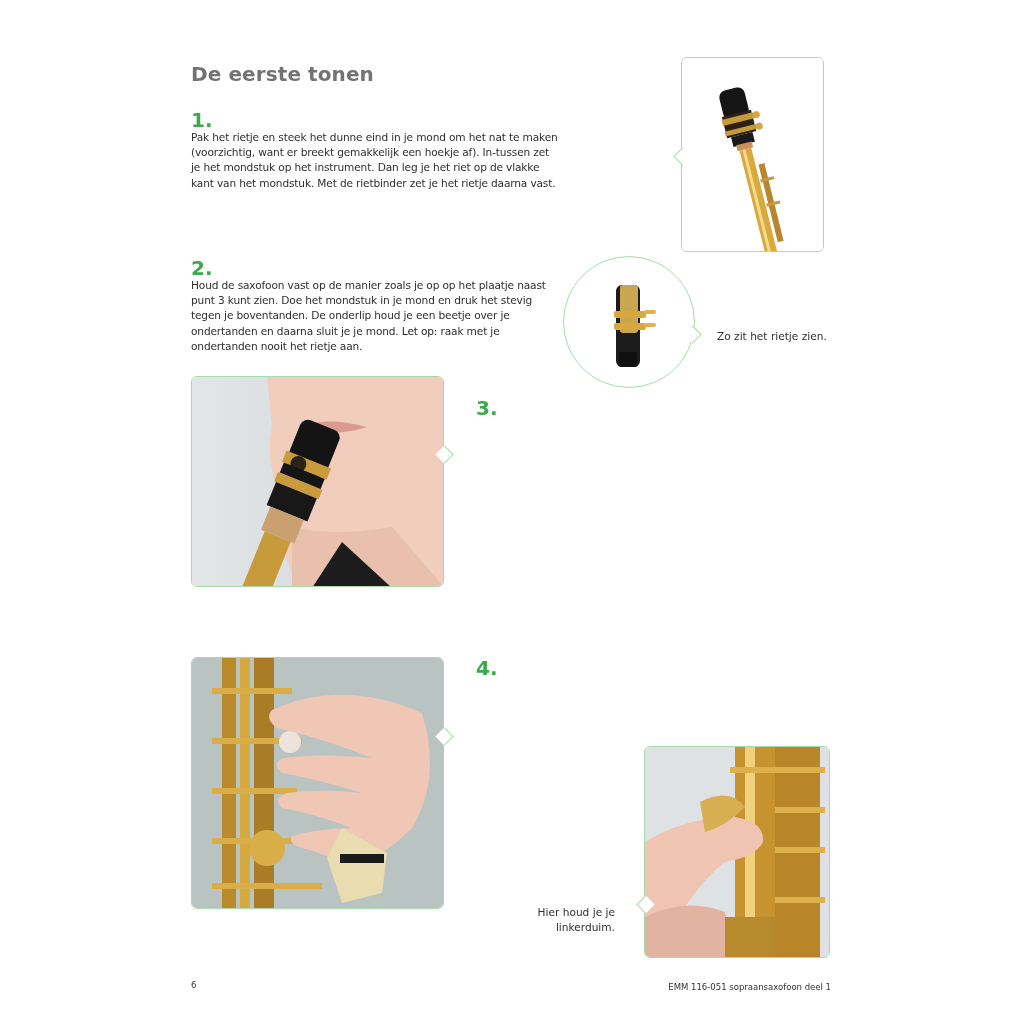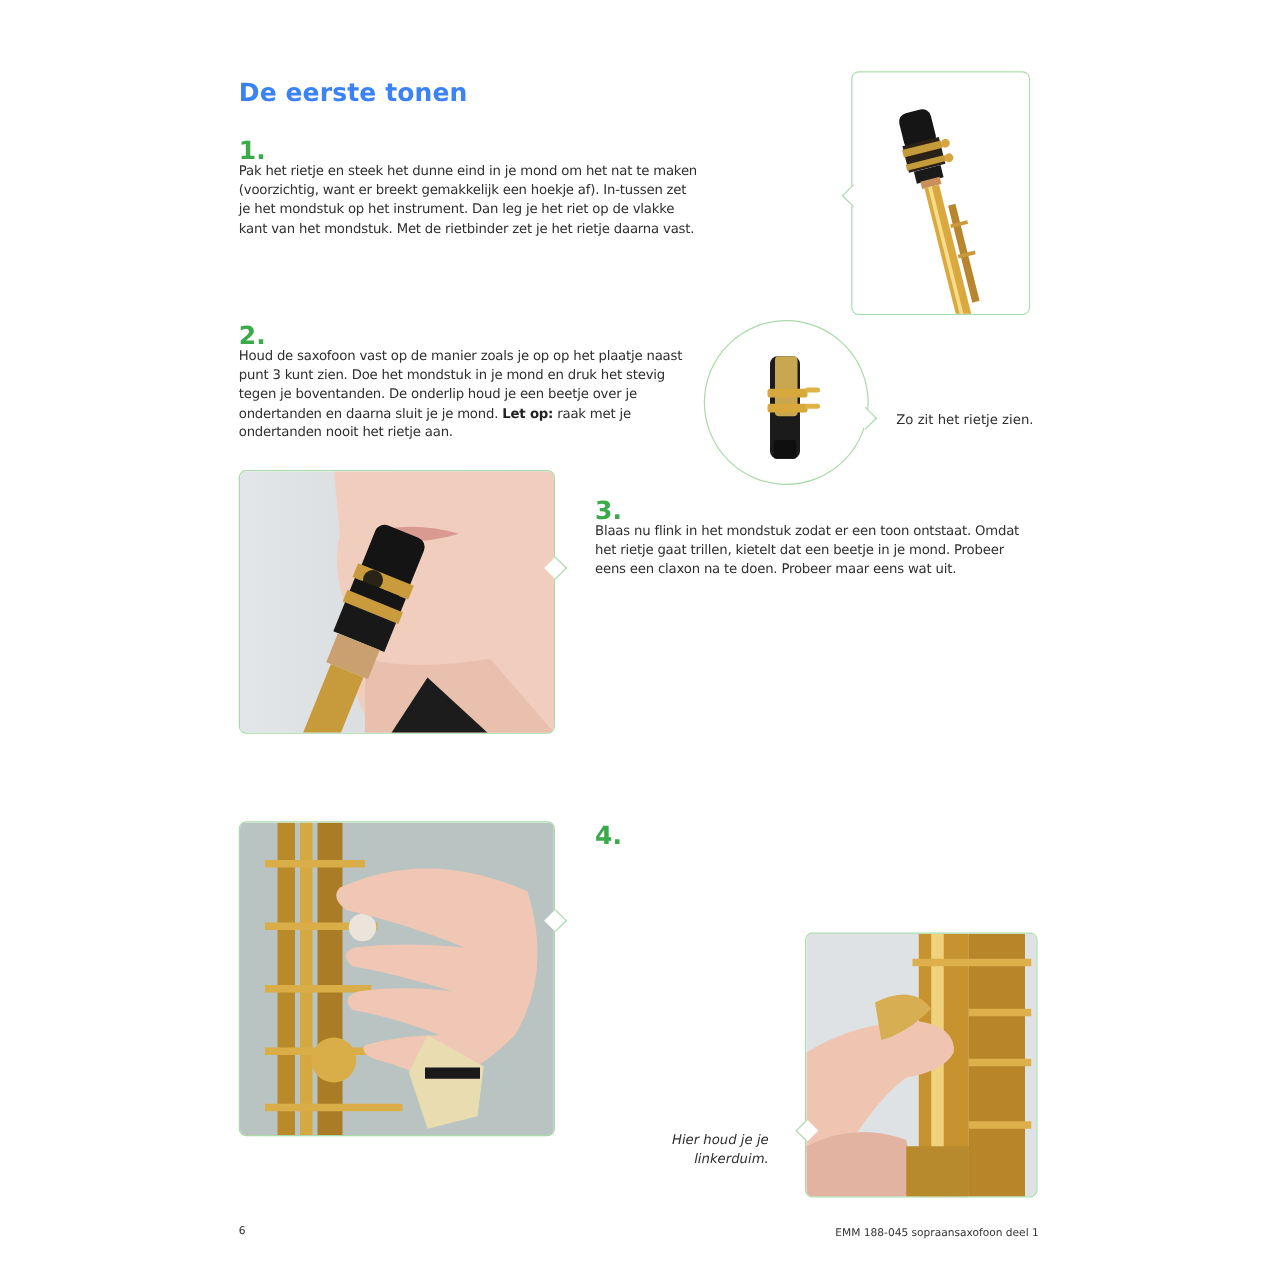--- a/index.html
+++ b/index.html
@@ -1,22 +1,22 @@
 <!DOCTYPE html>
 <html><head>
   <meta charset="utf-8">
   <style>
     html, body { margin: 0; padding: 0; background: #ffffff; }
     body { width: 1024px; height: 1024px; position: relative; overflow: hidden;
            font-family: "DejaVu Sans", "Liberation Sans", sans-serif; color: #2b2b2b; }
     .abs { position: absolute; }
-    .title { left: 191px; top: 62px; font-size: 20px; font-weight: bold; color: #3b82f6; letter-spacing: 0.1px; }
+    .title { left: 191px; top: 62px; font-size: 20px; font-weight: bold; color: #737373; letter-spacing: 0.1px; }
     .num { font-size: 20px; font-weight: bold; color: #3aaa4a; line-height: 20px; }
     .para { font-size: 10.6px; line-height: 15.2px; color: #2e2e2e; letter-spacing: -0.15px; }
-    .para b { font-weight: bold; color: #222; }
+    .para b { font-weight: normal; color: #222; }
     .caption { font-size: 10.6px; line-height: 15px; color: #2e2e2e; }
     .frame { border: 1.5px solid #a8dba9; border-radius: 6px; background: #fff; overflow: hidden; box-sizing: border-box; }
     .notch { position: absolute; width: 12px; height: 12px; background: #fff;
              border-left: 1.5px solid #a8dba9; border-bottom: 1.5px solid #a8dba9; transform: rotate(45deg); }
     .footer { font-size: 8.5px; color: #333; }
   </style>
 </head>
 <body>
 
 <div class="abs title">De eerste tonen</div>
@@ -89,21 +89,20 @@
       <rect x="84" y="115" width="44" height="25" fill="#181818"></rect>
       <rect x="88" y="140" width="36" height="25" fill="#caa070"></rect>
       <rect x="92" y="165" width="28" height="60" fill="#c79a3c"></rect>
     </g>
   </svg>
 </div>
 <div class="notch" style="left:438px; top:448px; transform:rotate(225deg);"></div>
 
 <div class="abs" style="left:476px; top:398px; width:345px;">
   <div class="num">3.</div>
-  <div class="para">Blaas nu flink in het mondstuk zodat er een toon ontstaat. Omdat het rietje gaat trillen, kietelt dat een beetje in je mond. Probeer eens een claxon na te doen. Probeer maar eens wat uit.</div>
 </div>
 
 <div class="abs frame" style="left:191px; top:657px; width:253px; height:252px;">
   <svg width="253" height="252" viewBox="0 0 253 252">
     <rect width="253" height="252" fill="#b9c3c2"></rect>
     <rect x="30" y="0" width="14" height="252" fill="#b88a2a"></rect>
     <rect x="48" y="0" width="10" height="252" fill="#d6a940"></rect>
     <rect x="62" y="0" width="20" height="252" fill="#a97c25"></rect>
     <g fill="#d9ae48">
       <rect x="20" y="30" width="80" height="6"></rect>
@@ -138,16 +137,16 @@
         <rect x="130" y="100" width="50" height="6"></rect>
         <rect x="130" y="150" width="50" height="6"></rect>
       </g>
     <path d="M0 95 Q40 70 90 70 Q120 75 118 95 Q110 110 80 115 Q60 130 40 160 L0 175 Z" fill="#efc5b1"></path>
     <path d="M0 170 Q40 150 80 165 L90 212 L0 212 Z" fill="#e2b3a0"></path>
     <path d="M55 55 Q85 40 100 60 Q80 80 60 85 Z" fill="#d7ae52"></path>
     <rect x="80" y="170" width="50" height="42" fill="#b88a2e"></rect>
   </svg>
 </div>
 <div class="notch" style="left:639px; top:898px;"></div>
-<div class="abs caption" style="left:530px; top:905px; width:85px; text-align:right;font-style:italic;">Hier houd je je linkerduim.</div>
+<div class="abs caption" style="left:530px; top:905px; width:85px; text-align:right;">Hier houd je je linkerduim.</div>
 
 <div class="abs footer" style="left:191px; top:980px;">6</div>
-<div class="abs footer" style="left:648px; top:982px; width:183px; text-align:right;">EMM 188-045 sopraansaxofoon deel 1</div>
+<div class="abs footer" style="left:648px; top:982px; width:183px; text-align:right;">EMM 116-051 sopraansaxofoon deel 1</div>
 
 </body></html>

